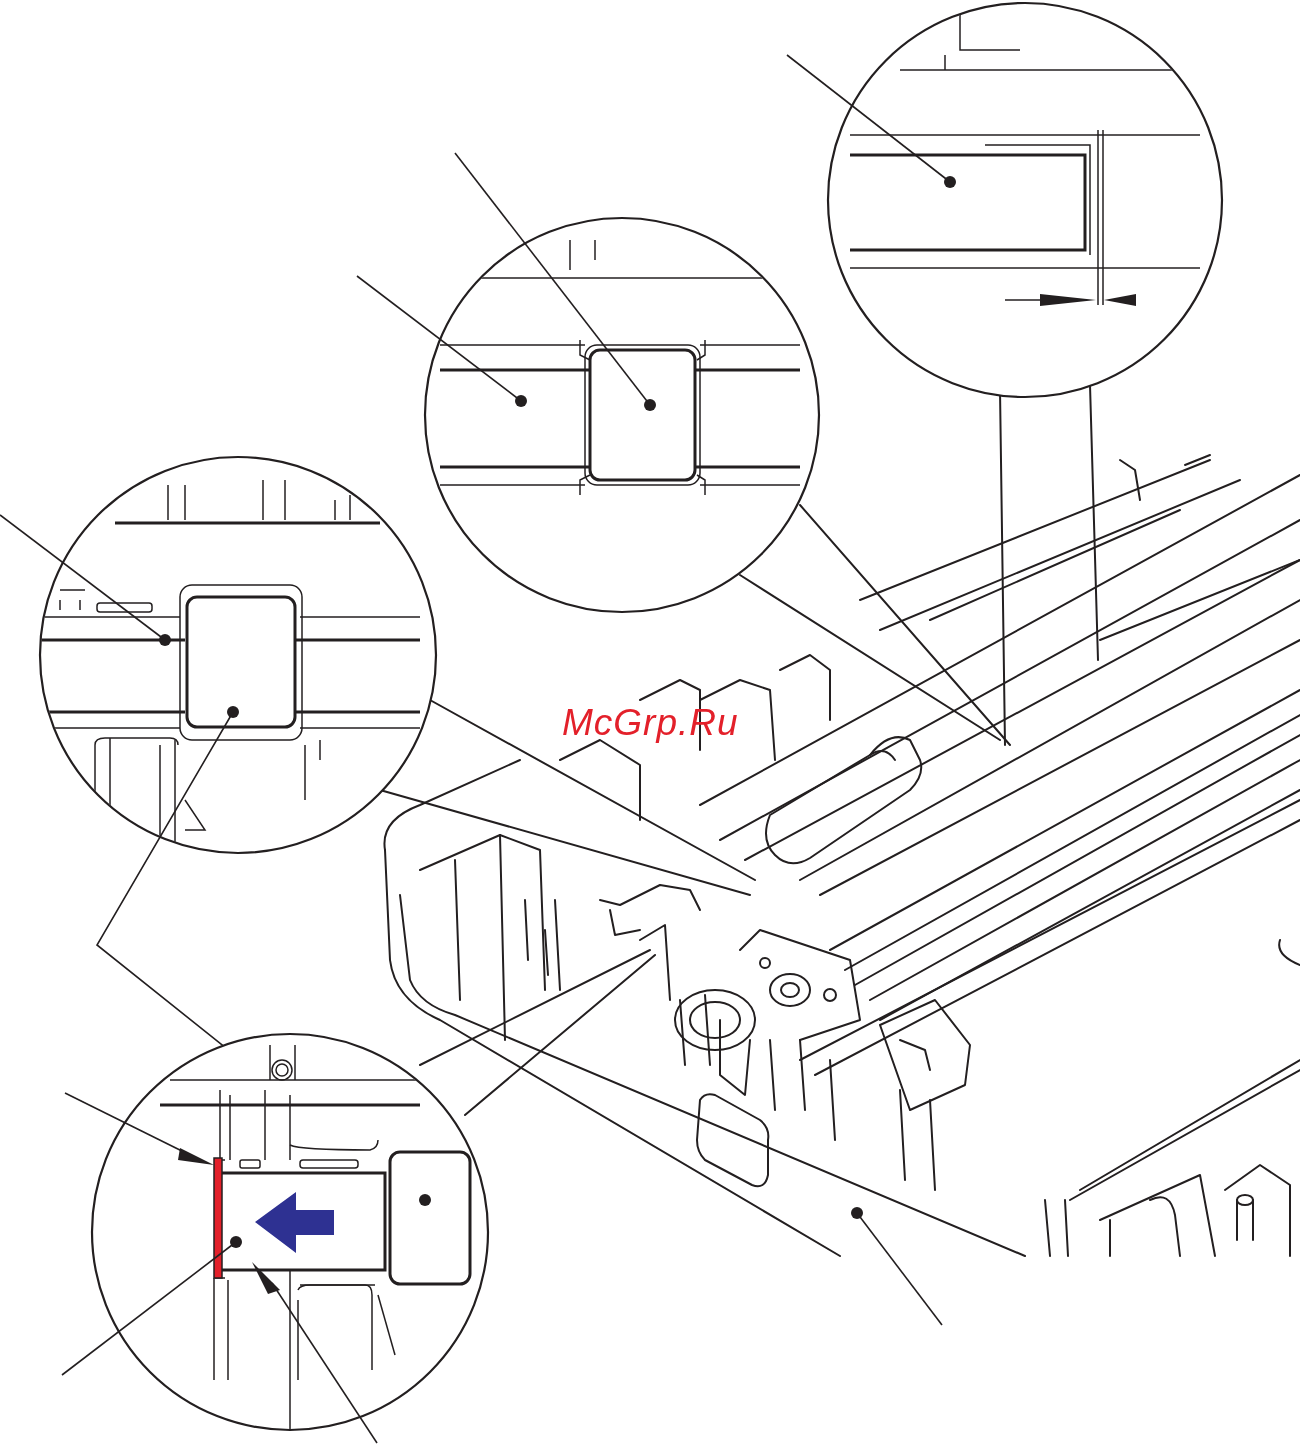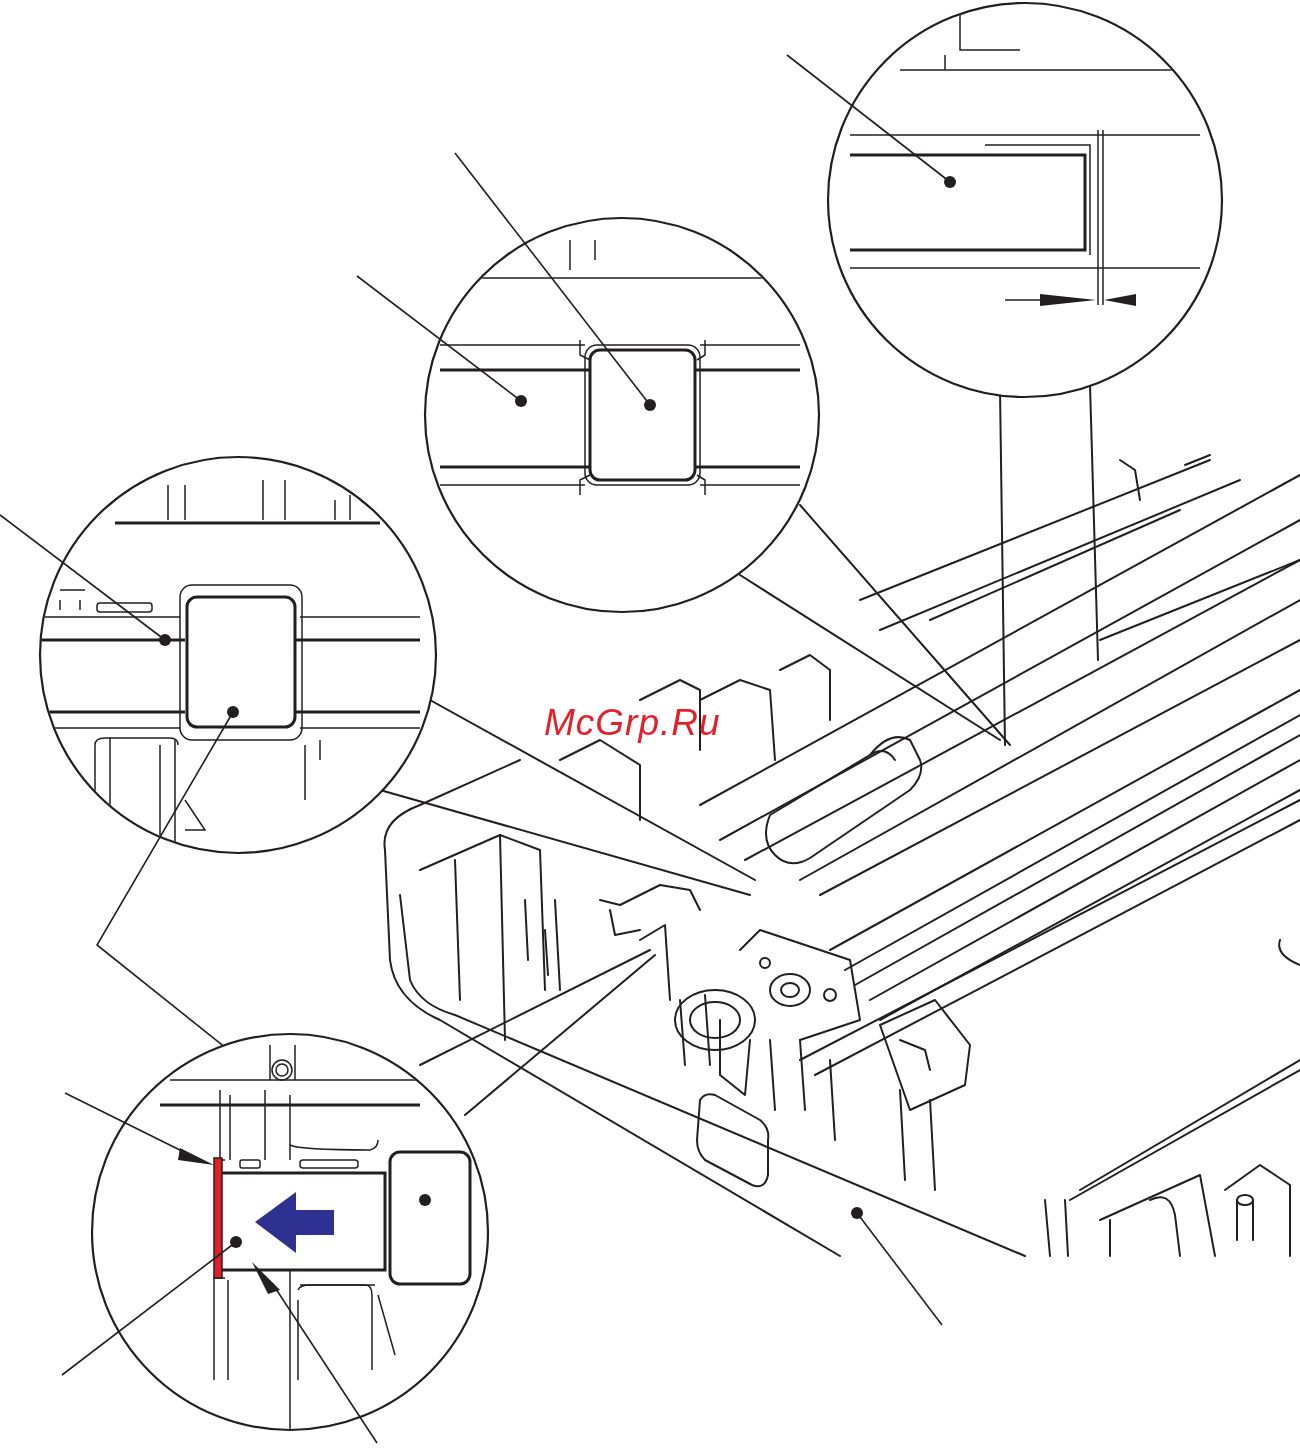--- a/index.html
+++ b/index.html
@@ -4,21 +4,21 @@
 <style>
   html,body{margin:0;padding:0;background:#ffffff;}
   body{width:1300px;height:1448px;position:relative;overflow:hidden;font-family:"Liberation Sans",sans-serif;}
   svg{position:absolute;left:0;top:0;}
   .ln{stroke:#231f20;stroke-width:2;fill:none;stroke-linejoin:round;stroke-linecap:round;}
   .thin{stroke:#231f20;stroke-width:1.5;fill:none;}
   .heavy{stroke:#231f20;stroke-width:3;fill:none;}
   .circ{stroke:#231f20;stroke-width:2.2;fill:#ffffff;}
   .leader{stroke:#231f20;stroke-width:1.6;fill:none;}
   .dot{fill:#231f20;}
-  .wm{position:absolute;left:544px;top:702px;font-size:37px;font-style:italic;color:#e3202a;letter-spacing:1px;}
+  .wm{position:absolute;left:562px;top:702px;font-size:37px;font-style:italic;color:#e3202a;letter-spacing:1px;}
 </style>
 </head>
 <body>
 
 <svg width="1300" height="1448" viewBox="0 0 1300 1448">
 
   <g>
 
     <path class="ln" d="M700 805 L1300 475"></path>
     <path class="ln" d="M720 840 L1300 520"></path>

